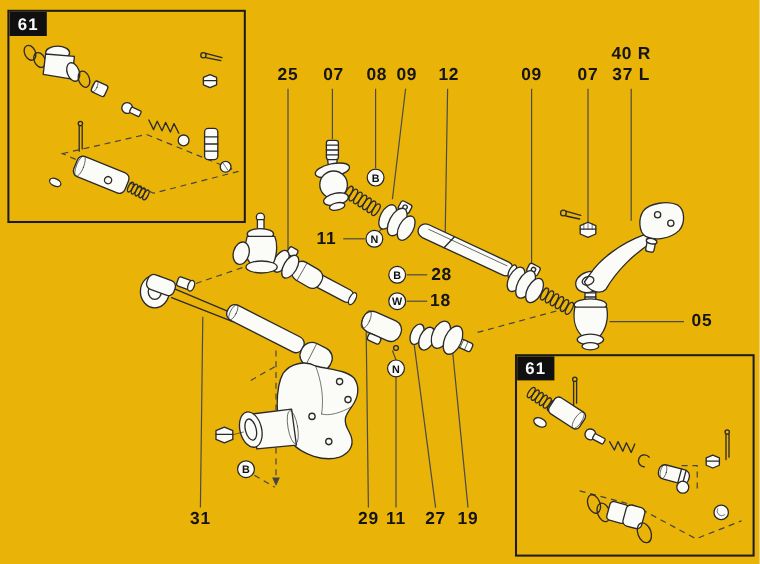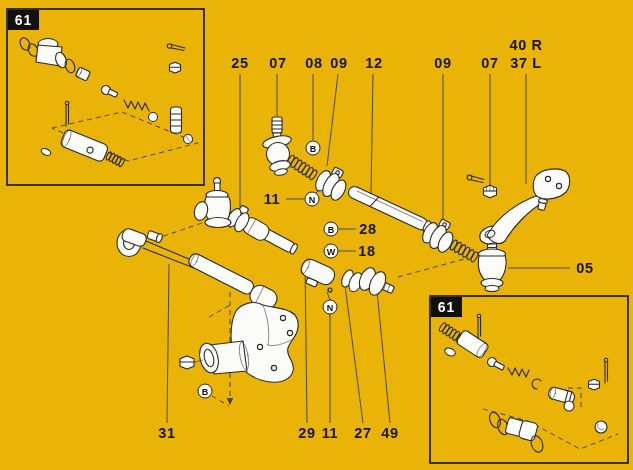--- a/index.html
+++ b/index.html
@@ -381,21 +381,21 @@
   <div class="lbl" style="left:526px;top:45px;">40 R</div>
   <div class="lbl" style="left:526px;top:63px;">37 L</div>
   <div class="lbl" style="left:272px;top:199px;">11</div>
   <div class="lbl" style="left:368px;top:229px;">28</div>
   <div class="lbl" style="left:367px;top:251px;">18</div>
   <div class="lbl" style="left:585px;top:268px;">05</div>
   <div class="lbl" style="left:167px;top:433px;text-align:right;">31</div>
   <div class="lbl" style="left:307px;top:433px;">29</div>
   <div class="lbl" style="left:330px;top:433px;">11</div>
   <div class="lbl" style="left:363px;top:433px;text-align:right;">27</div>
-  <div class="lbl" style="left:390px;top:433px;">49</div>
+  <div class="lbl" style="left:390px;top:433px;">19</div>
 
   <div class="sym" style="left:313px;top:148px;">B</div>
   <div class="sym" style="left:312px;top:199px;">N</div>
   <div class="sym" style="left:331px;top:229px;">B</div>
   <div class="sym" style="left:331px;top:251px;">W</div>
   <div class="sym" style="left:330px;top:307px;">N</div>
   <div class="sym" style="left:205px;top:391px;">B</div>
 
 </div>
 

